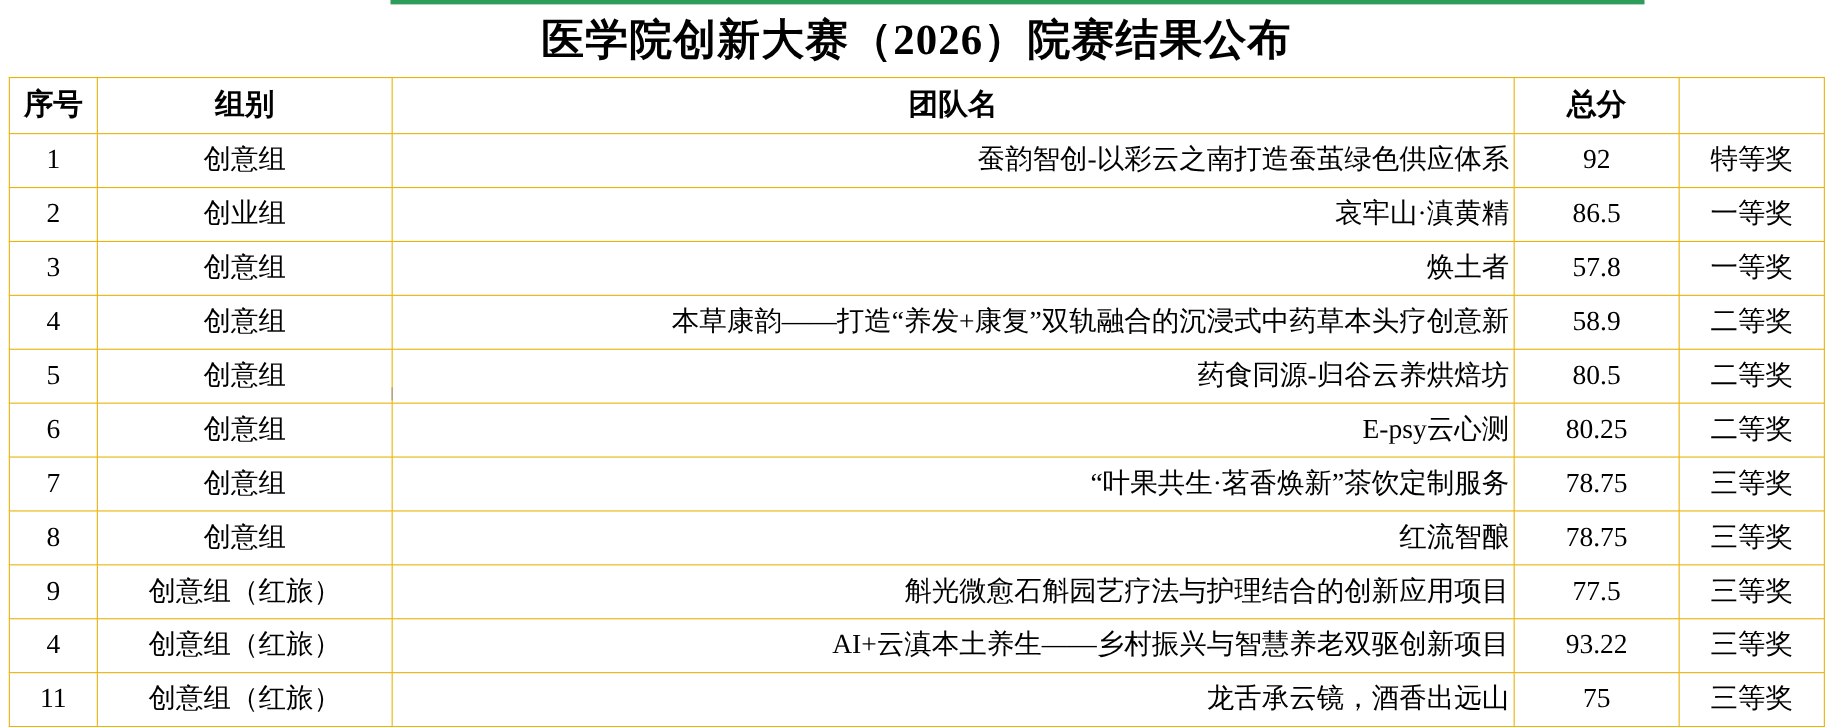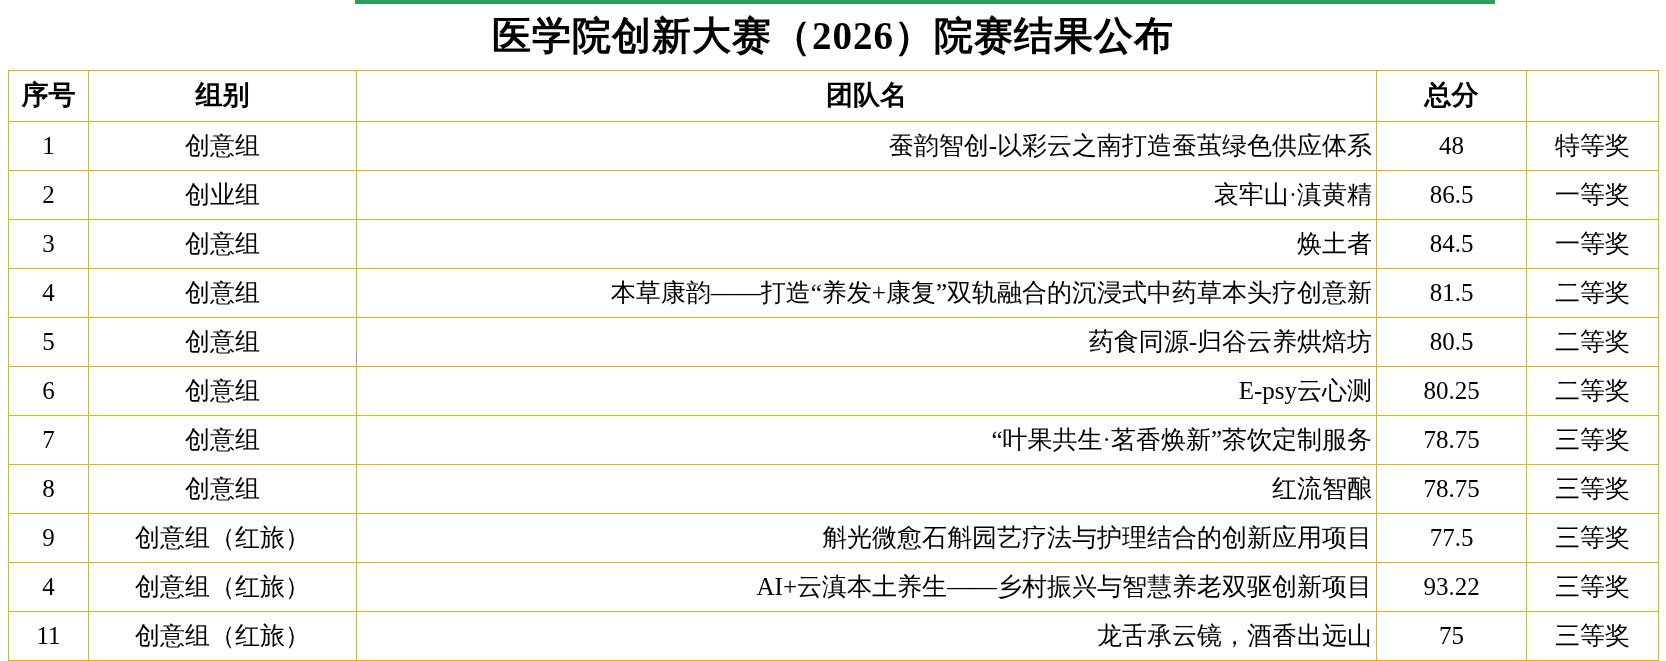--- a/index.html
+++ b/index.html
@@ -125,42 +125,42 @@
         <th>团队名</th>
         <th>总分</th>
         <th class="blank"></th>
       </tr>
     </thead>
     <tbody>
         <tr>
           <td class="seq">1</td>
           <td class="group">创意组</td>
           <td class="team">蚕韵智创-以彩云之南打造蚕茧绿色供应体系</td>
-          <td class="score">48</td>
+          <td class="score">92</td>
           <td class="award">特等奖</td>
         </tr>
         <tr>
           <td class="seq">2</td>
           <td class="group">创业组</td>
           <td class="team">哀牢山·滇黄精</td>
           <td class="score">86.5</td>
           <td class="award">一等奖</td>
         </tr>
         <tr>
           <td class="seq">3</td>
           <td class="group">创意组</td>
           <td class="team">焕土者</td>
-          <td class="score">84.5</td>
+          <td class="score">57.8</td>
           <td class="award">一等奖</td>
         </tr>
         <tr>
           <td class="seq">4</td>
           <td class="group">创意组</td>
           <td class="team">本草康韵——打造“养发+康复”双轨融合的沉浸式中药草本头疗创意新</td>
-          <td class="score">81.5</td>
+          <td class="score">58.9</td>
           <td class="award">二等奖</td>
         </tr>
         <tr>
           <td class="seq">5</td>
           <td class="group">创意组</td>
           <td class="team">药食同源-归谷云养烘焙坊</td>
           <td class="score">80.5</td>
           <td class="award">二等奖</td>
         </tr>
         <tr>

